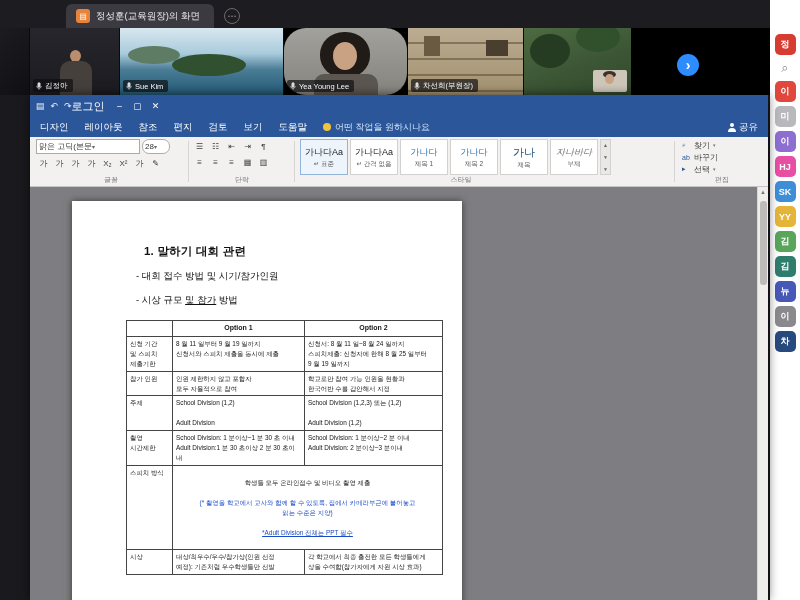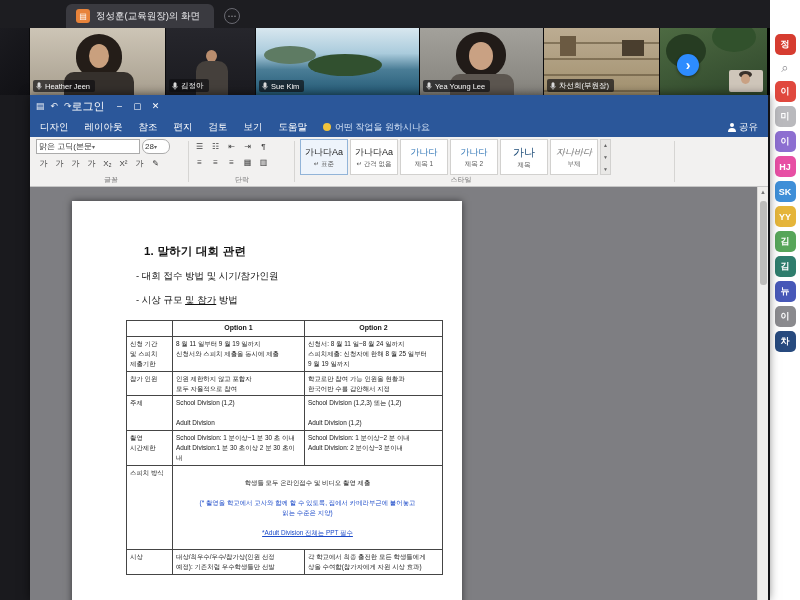--- a/index.html
+++ b/index.html
@@ -14,21 +14,21 @@
   .tab-title { color:#e9e9ec; font-size:9.5px; white-space:nowrap; }
   .more-btn { width:16px; height:16px; border:1px solid #6a6a72; border-radius:50%; color:#cfcfd6; font-size:9px; margin:0 0 4px 10px; display:flex; align-items:center; justify-content:center; }
 
   
   .strip { position:absolute; left:0; top:28px; width:770px; height:67px; display:flex; background:#000; }
   .tile { position:relative; height:100%; overflow:hidden; border-right:1px solid #0b0b0d; flex:none; }
   .t0 { width:30px;  background:linear-gradient(135deg,#1b1b20,#101014); }
   .t1 { width:136px; background:linear-gradient(180deg,#cdc5b6,#a89f8f); }
   .t2 { width:90px;  background:linear-gradient(180deg,#26262c,#1b1b20); }
   .t3 { width:164px; background:linear-gradient(180deg,#d8e7ef 0%,#aacbdc 38%,#4a7d96 62%,#245a76 100%); }
-  .t4 { width:124px; background:linear-gradient(180deg,#a3a19b,#85837d); }
+  .t4 { width:124px; background:linear-gradient(180deg,#a3a19b,#85837d);border-radius:22px; }
   .t5 { width:116px; background:linear-gradient(180deg,#bcac92,#a2916f); }
   .t6 { width:107px; background:linear-gradient(160deg,#4d6a42,#2f472b); border-right:none; }
   .torso { position:absolute; border-radius:10px 10px 0 0; }
   .t1 .hair { position:absolute; left:46px; top:6px; width:46px; height:44px; border-radius:50% 50% 45% 45%; background:#241d18; }
   .t1 .face { position:absolute; left:59px; top:16px; width:20px; height:24px; border-radius:50%; background:#c9a07e; }
   .t1 .torso { left:34px; top:44px; width:70px; height:26px; background:#35302c; }
   .t2 .face { position:absolute; left:40px; top:22px; width:11px; height:12px; border-radius:50%; background:#b98d6e; }
   .t2 .torso { left:30px; top:33px; width:32px; height:34px; background:#45403c; }
   .t3 .island { position:absolute; left:52px; top:26px; width:74px; height:22px; border-radius:50%; background:#31502f; }
   .t3 .mount { position:absolute; left:8px; top:18px; width:52px; height:18px; border-radius:50%; background:#5e7b63; }
@@ -136,32 +136,20 @@
   <div class="tabbar">
     <div class="share-tab">
       <span class="tab-icon">▤</span>
       <span class="tab-title">정성훈(교육원장)의 화면</span>
     </div>
     <div class="more-btn">⋯</div>
   </div>
 
   <div class="strip">
     <div class="tile t0"></div>
-    <div class="tile t1">
-      <div class="hair"></div>
-      <div class="face"></div>
-      <div class="torso"></div>
-      <div class="badge">
-        <svg width="6" height="8" viewBox="0 0 8 10">
-            <path d="M4 0a2 2 0 0 1 2 2v3a2 2 0 0 1-4 0V2a2 2 0 0 1 2-2z" fill="#ddd"></path>
-            <path d="M1 5a3 3 0 0 0 6 0M4 8v2" stroke="#ddd" fill="none" stroke-width="1"></path>
-          </svg>
-        <span>Heather Jeen</span>
-      </div>
-    </div>
     <div class="tile t2">
       <div class="face"></div>
       <div class="torso"></div>
       <div class="badge">
         <svg width="6" height="8" viewBox="0 0 8 10">
             <path d="M4 0a2 2 0 0 1 2 2v3a2 2 0 0 1-4 0V2a2 2 0 0 1 2-2z" fill="#ddd"></path>
             <path d="M1 5a3 3 0 0 0 6 0M4 8v2" stroke="#ddd" fill="none" stroke-width="1"></path>
           </svg>
         <span>김정아</span>
       </div>
@@ -337,20 +325,37 @@
           <div class="gal-more">
             <span>▲</span>
             <span>▼</span>
             <span>▼</span>
           </div>
         </div>
         <div class="rlabel">스타일</div>
       </div>
       <div class="rsep" style="left:644px"></div>
 
+      <div class="rgroup g-edit">
+        <div class="edit-row">
+          <span class="eico">⌕</span>
+          <span>찾기</span>
+          <span class="ecaret">▾</span>
+        </div>
+        <div class="edit-row">
+          <span class="eico">ab</span>
+          <span>바꾸기</span>
+        </div>
+        <div class="edit-row">
+          <span class="eico">▸</span>
+          <span>선택</span>
+          <span class="ecaret">▾</span>
+        </div>
+        <div class="rlabel">편집</div>
+      </div>
     </div>
 
     <div class="docarea">
       <div class="page">
         <div class="pcontent">
           <div class="dhead">1. 말하기 대회 관련</div>
           <div class="dbullet">- 대회 접수 방법 및 시기/참가인원</div>
           <div class="dbullet"><span>- 시상 규모 </span><span class="ul">및 참가</span><span> 방법</span></div>
 
           <table class="opt-table">

